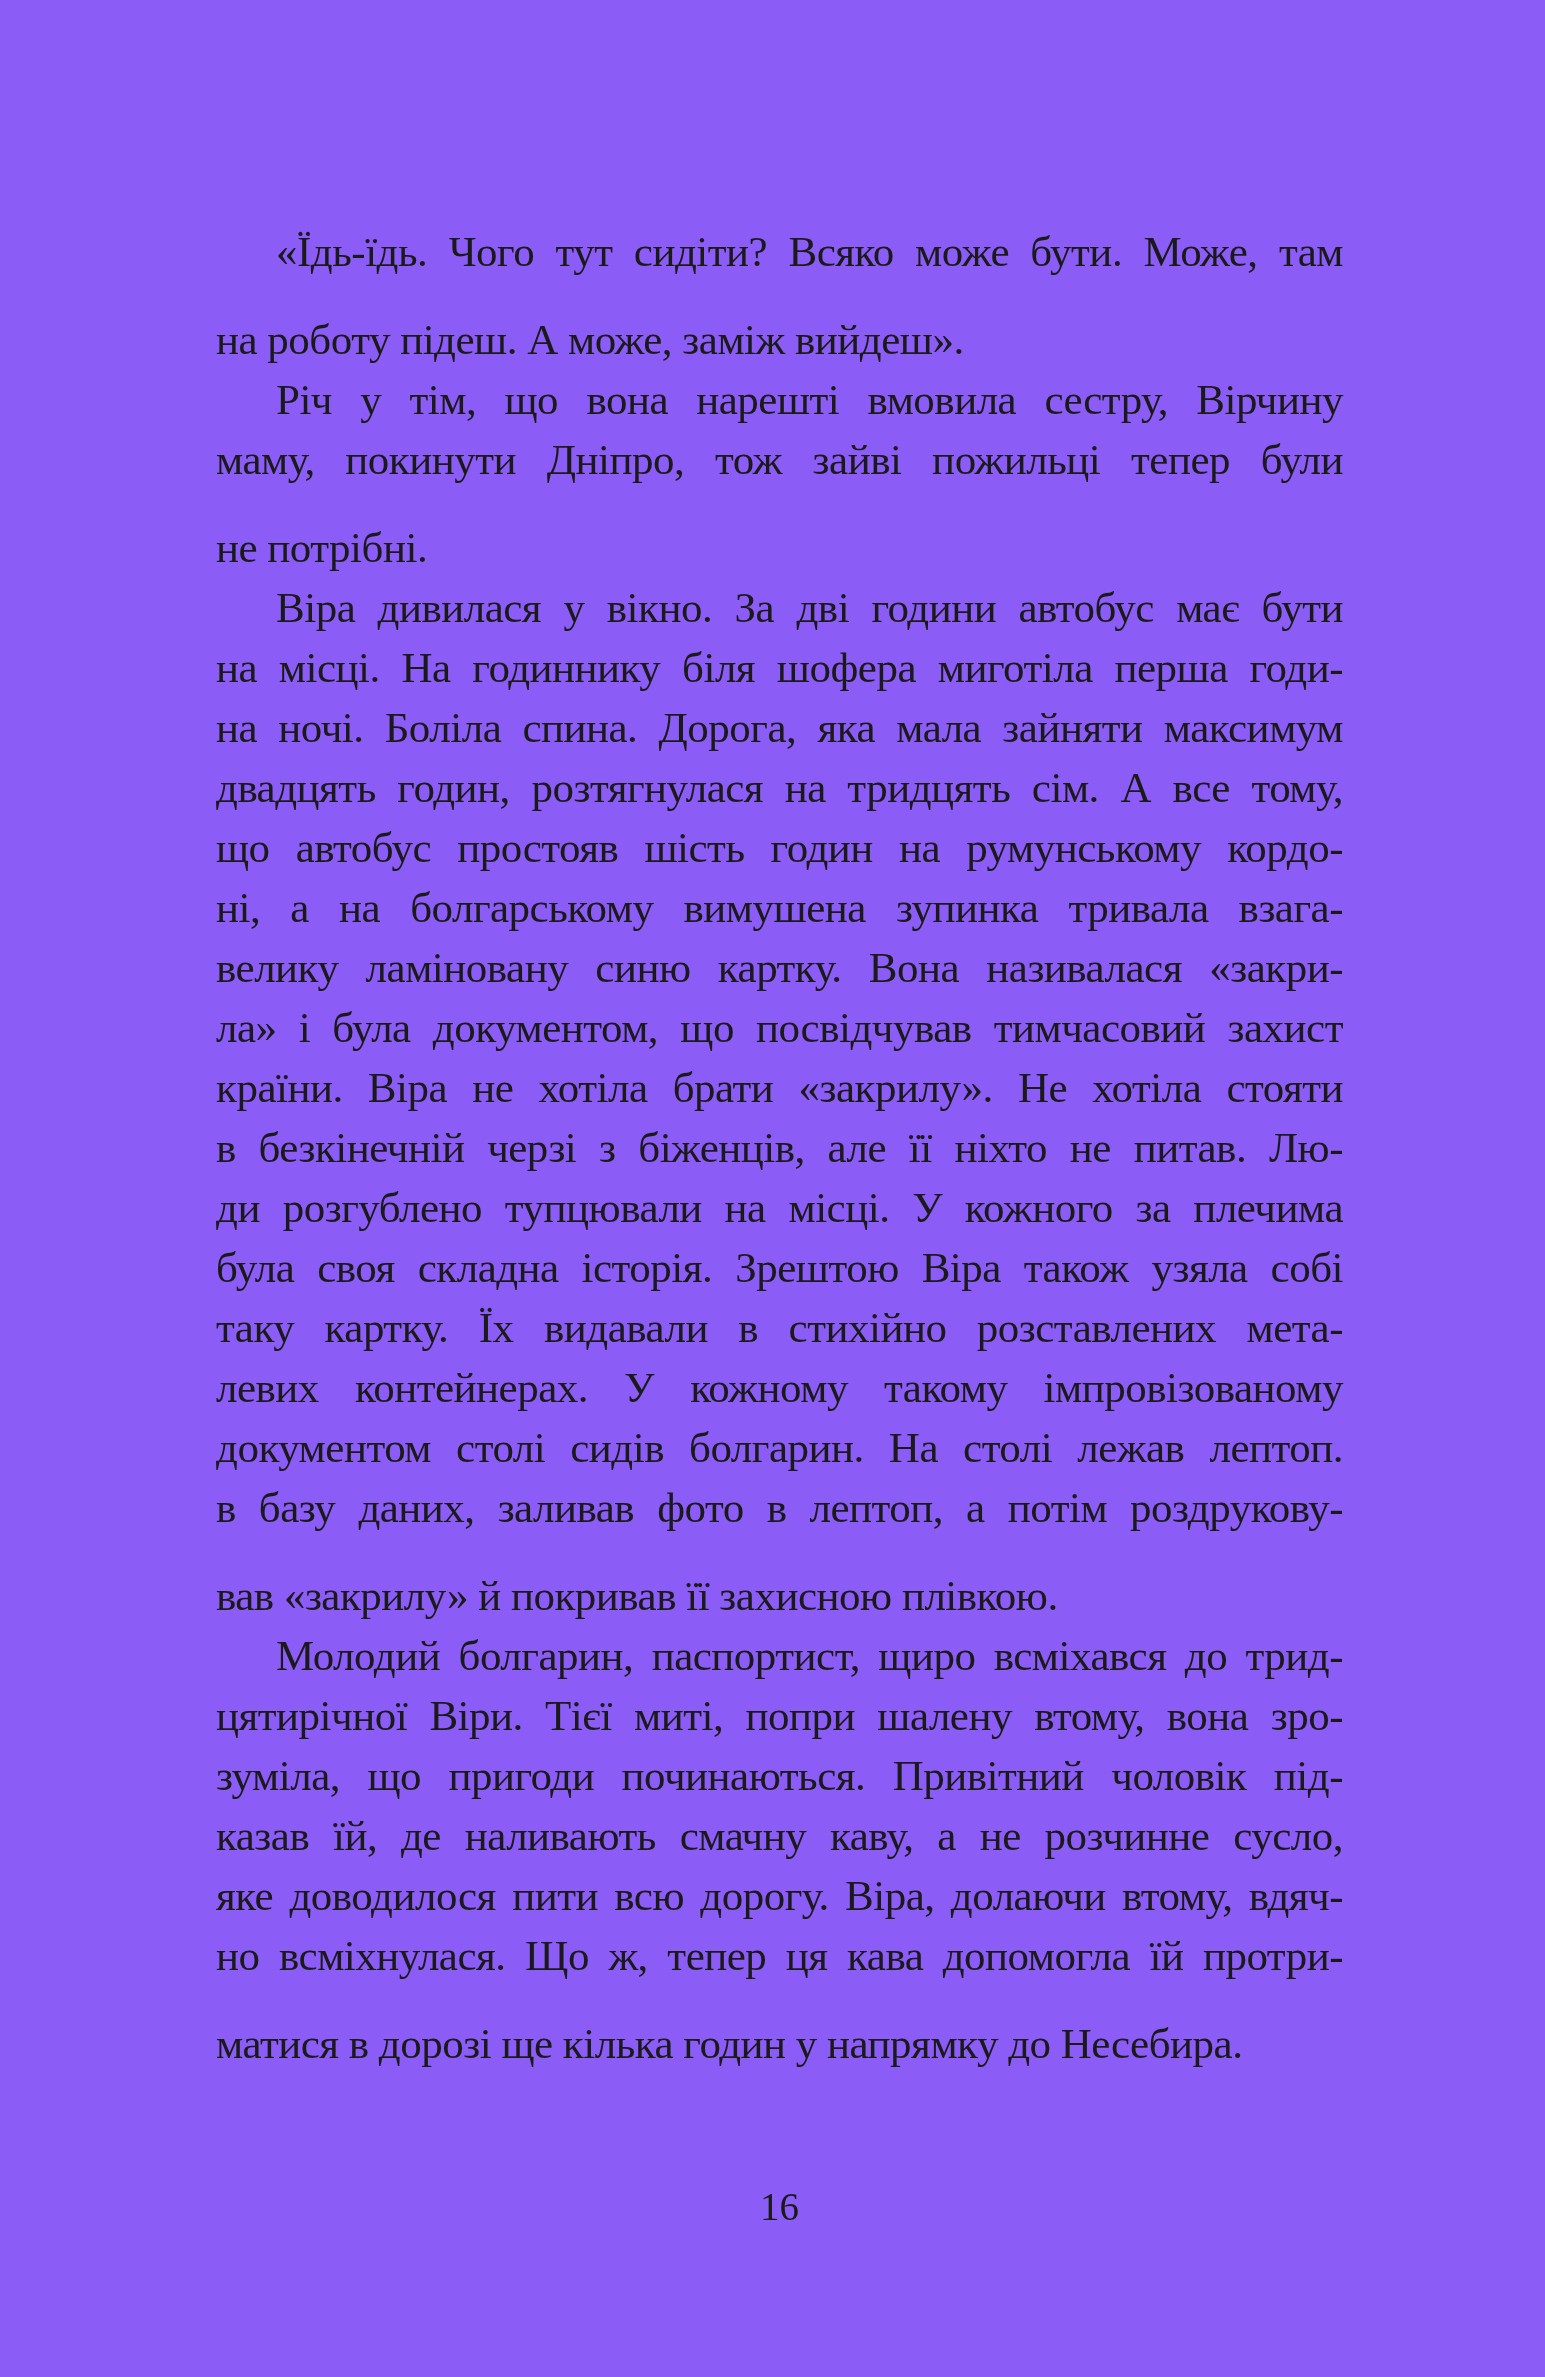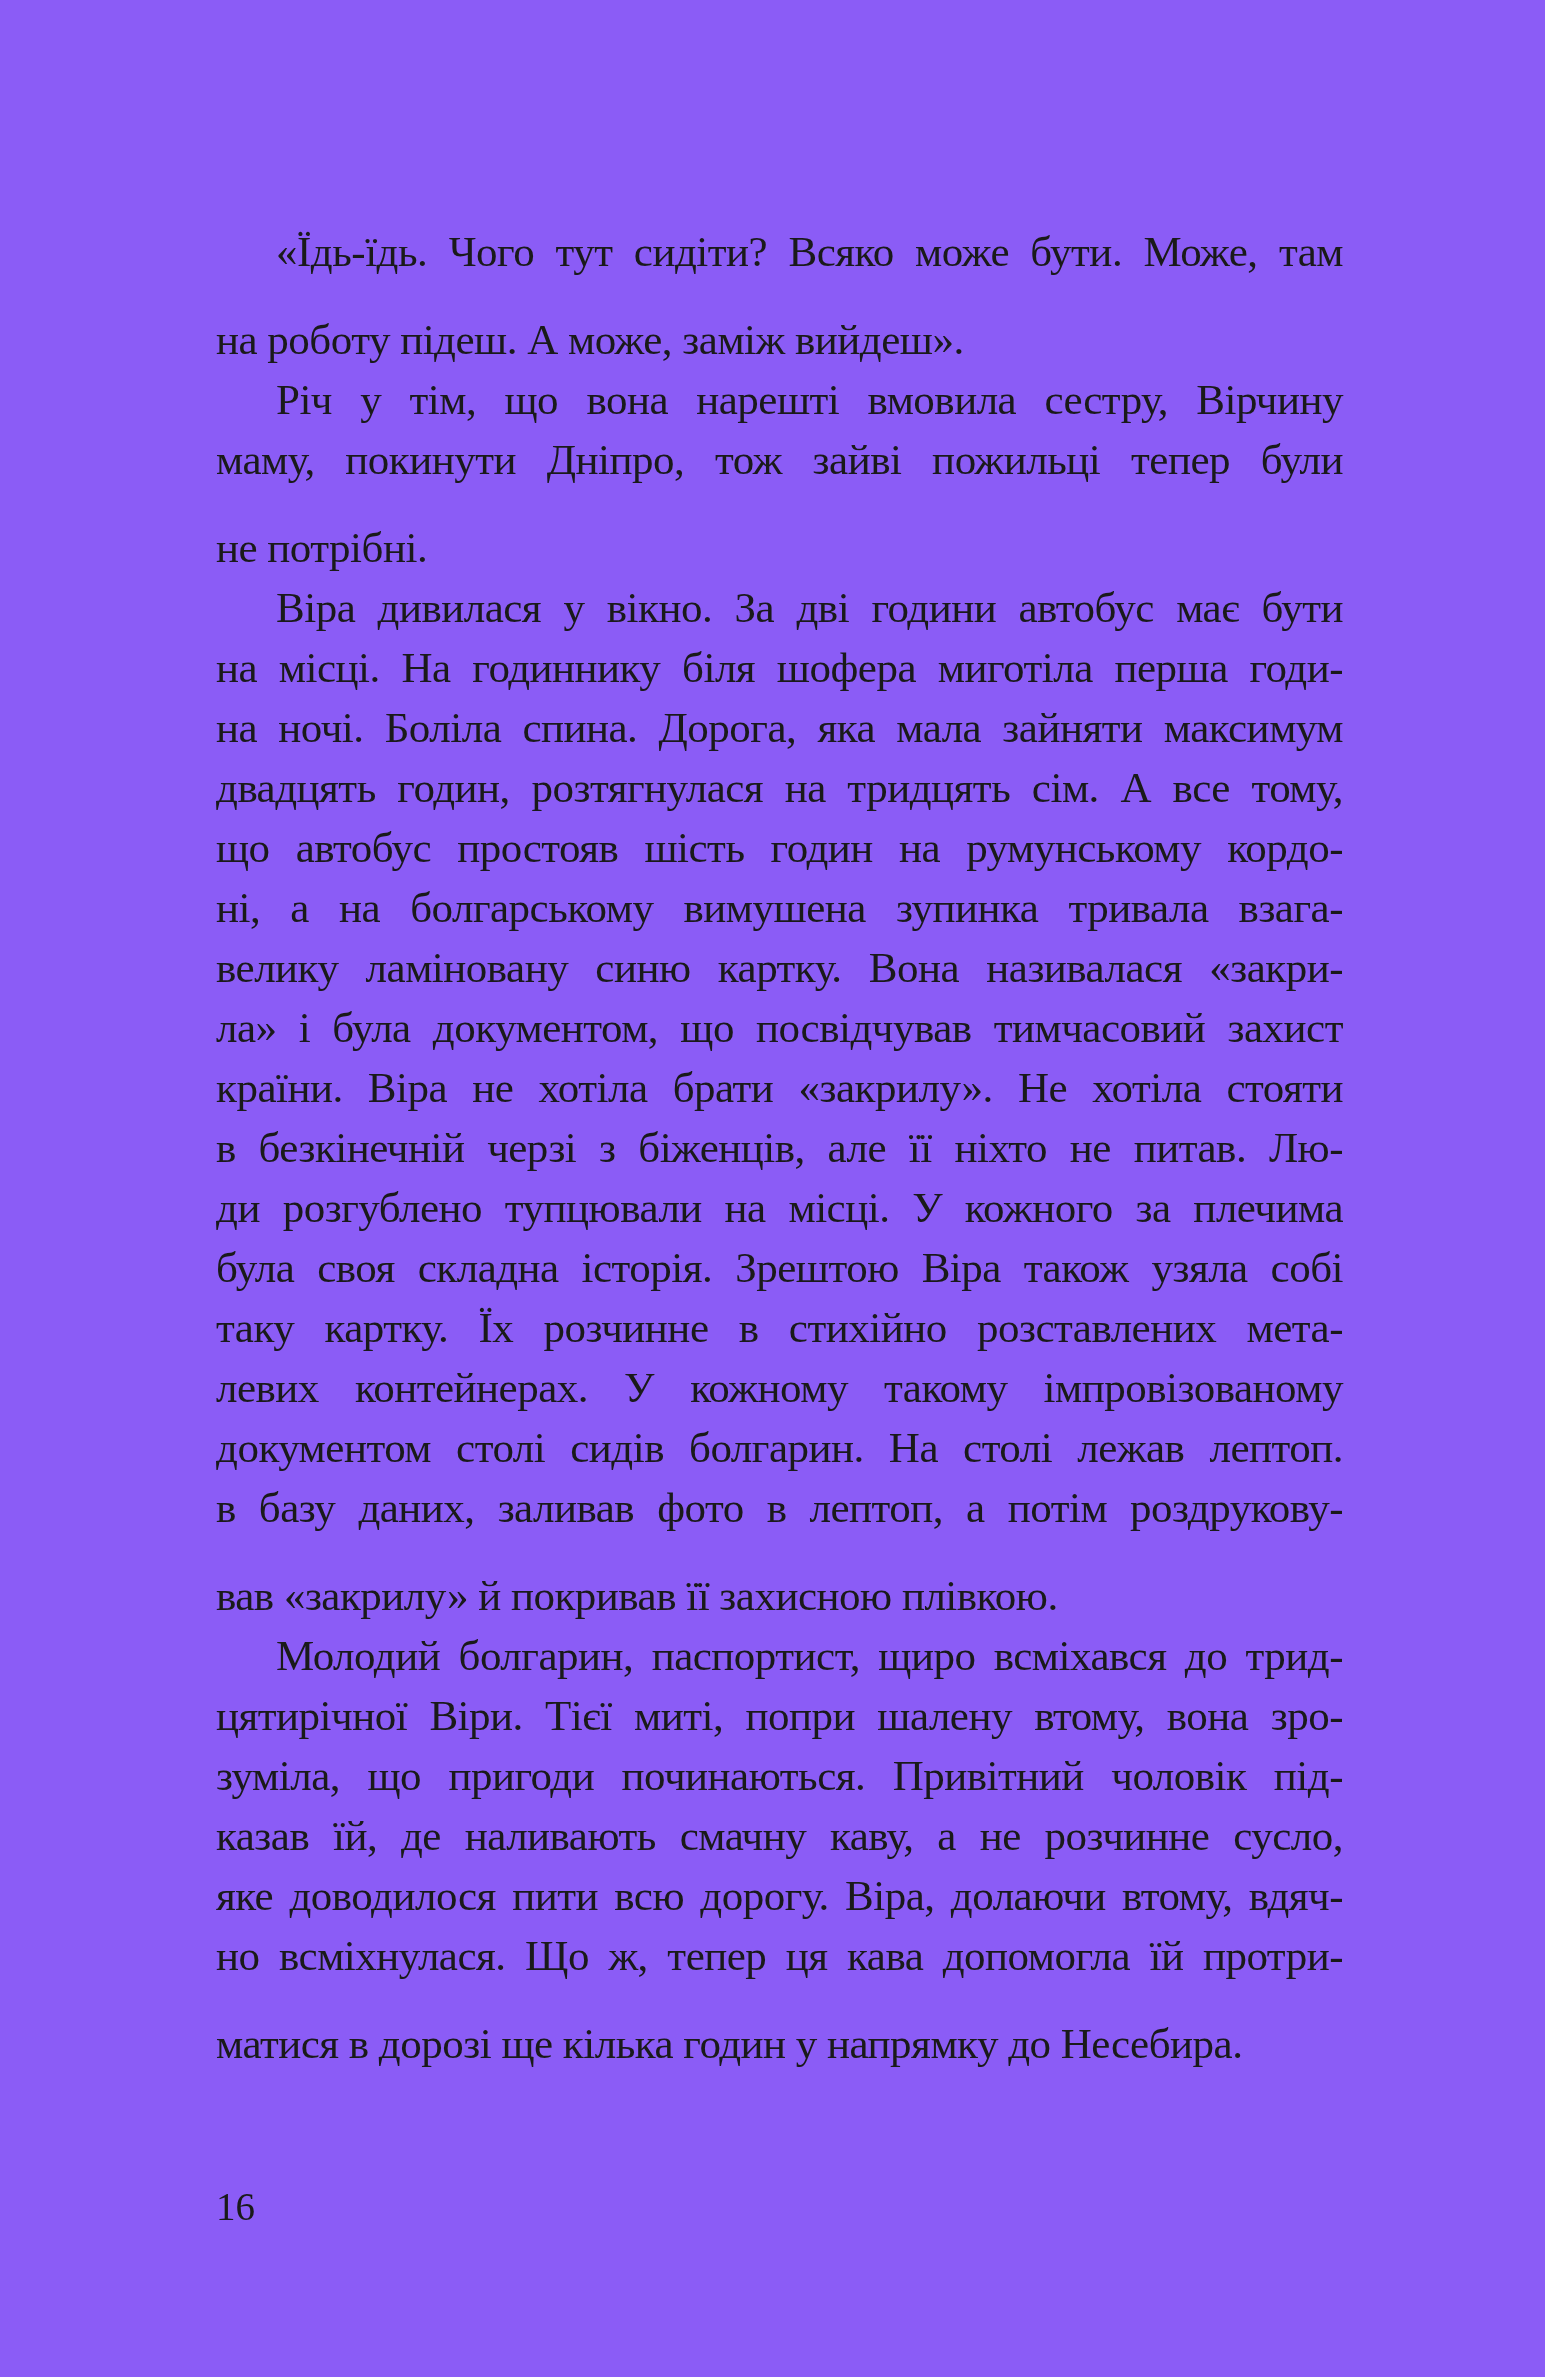--- a/index.html
+++ b/index.html
@@ -39,21 +39,21 @@
     margin-top: 28px;
   }
   .line.first {
     text-indent: 60px;
   }
   .page-number {
     position: absolute;
     left: 216px;
     top: 2183px;
     width: 1127px;
-    text-align: left;
+    text-align: center;
     font-family: "Liberation Serif", "DejaVu Serif", serif;
     font-size: 39px;
     line-height: 48px;
     color: #1a1a1a;
   }
 </style>
 </head>
 <body>
 
 <div class="page">
@@ -73,21 +73,21 @@
         <div class="line">на ночі. Боліла спина. Дорога, яка мала зайняти максимум</div>
         <div class="line">двадцять годин, розтягнулася на тридцять сім. А все тому,</div>
         <div class="line">що автобус простояв шість годин на румунському кордо-</div>
         <div class="line">ні, а на болгарському вимушена зупинка тривала взага-</div>
         <div class="line">велику ламіновану синю картку. Вона називалася «закри-</div>
         <div class="line">ла» і була документом, що посвідчував тимчасовий захист</div>
         <div class="line">країни. Віра не хотіла брати «закрилу». Не хотіла стояти</div>
         <div class="line">в безкінечній черзі з біженців, але її ніхто не питав. Лю-</div>
         <div class="line">ди розгублено тупцювали на місці. У кожного за плечима</div>
         <div class="line">була своя складна історія. Зрештою Віра також узяла собі</div>
-        <div class="line">таку картку. Їх розчинне в стихійно розставлених мета-</div>
+        <div class="line">таку картку. Їх видавали в стихійно розставлених мета-</div>
         <div class="line">левих контейнерах. У кожному такому імпровізованому</div>
         <div class="line">документом столі сидів болгарин. На столі лежав лептоп.</div>
         <div class="line">в базу даних, заливав фото в лептоп, а потім роздрукову-</div>
         <div class="line last">вав «закрилу» й покривав її захисною плівкою.</div>
       </div>
       <div class="paragraph">
         <div class="line first">Молодий болгарин, паспортист, щиро всміхався до трид-</div>
         <div class="line">цятирічної Віри. Тієї миті, попри шалену втому, вона зро-</div>
         <div class="line">зуміла, що пригоди починаються. Привітний чоловік під-</div>
         <div class="line">казав їй, де наливають смачну каву, а не розчинне сусло,</div>

